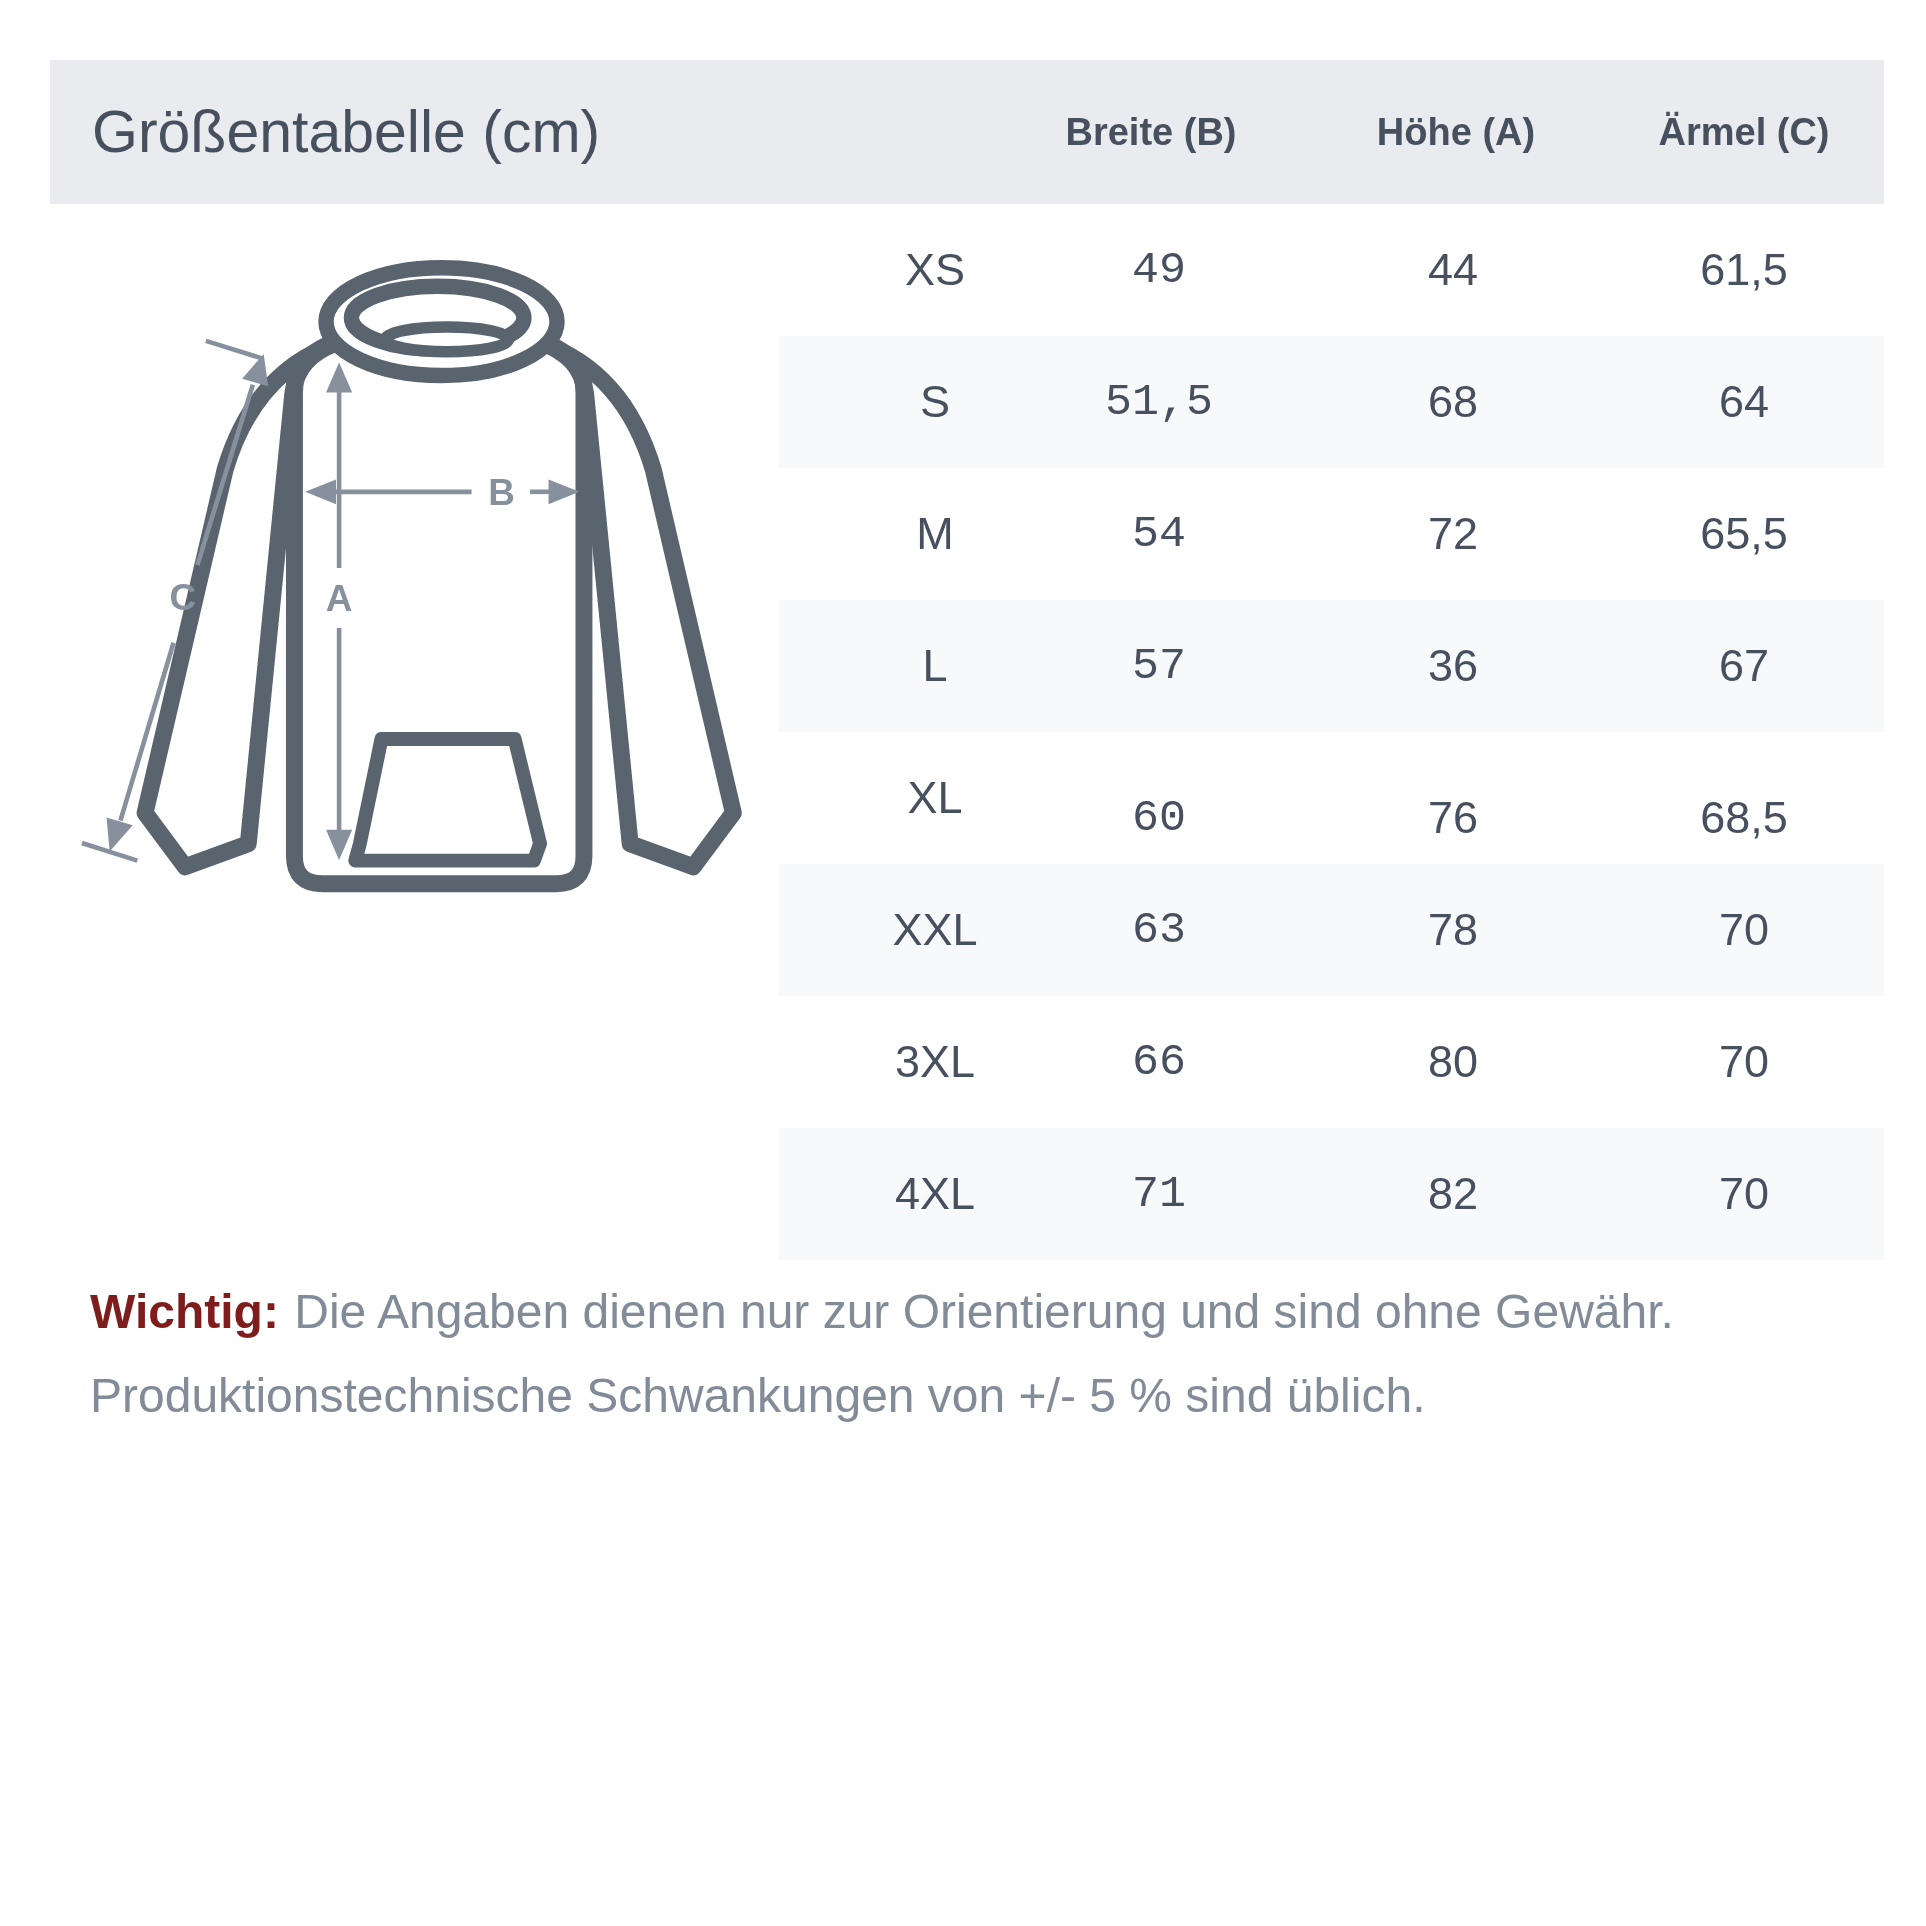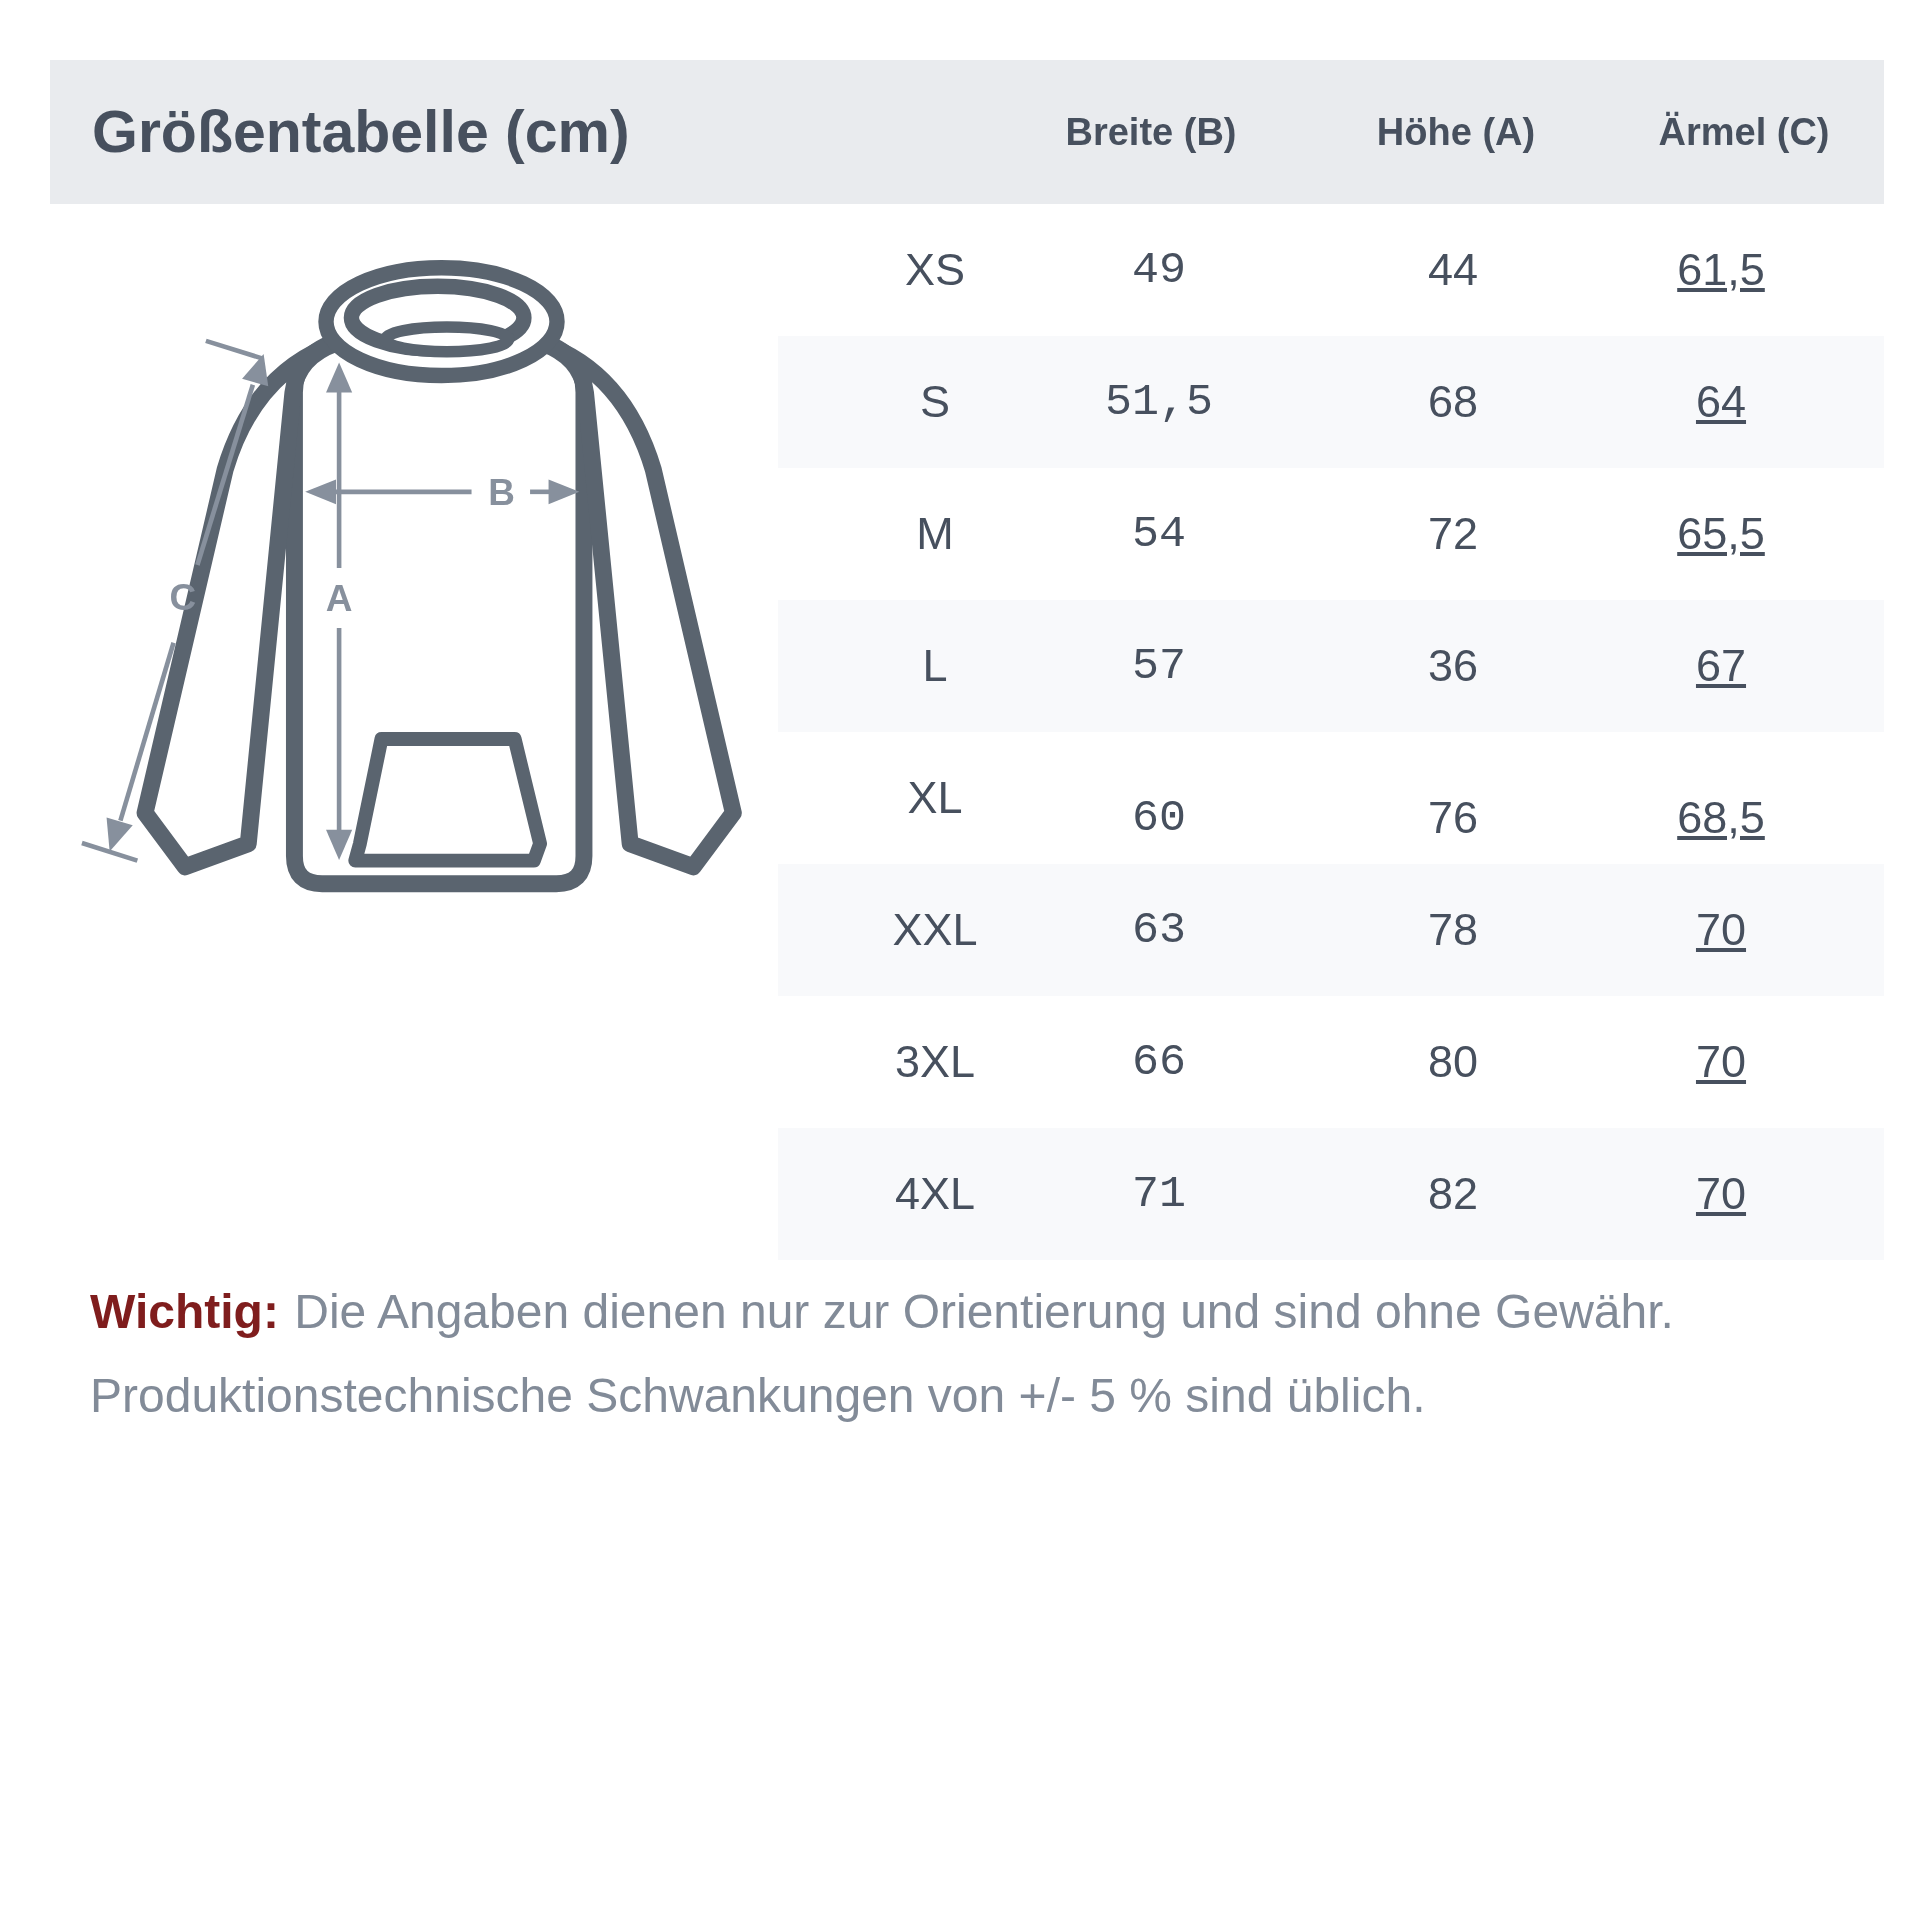--- a/index.html
+++ b/index.html
@@ -3,36 +3,36 @@
 <meta charset="utf-8">
 <style>
   html,body{margin:0;padding:0;background:#ffffff;}
   #canvas{
     position:relative;width:1926px;height:1926px;background:#ffffff;overflow:hidden;
     font-family:"Liberation Sans","DejaVu Sans",sans-serif;color:#47505e;
   }
   
   .band{position:absolute;left:50px;top:60px;width:1834px;height:144px;background:#e9ebee;}
   .title{position:absolute;left:42px;top:50%;transform:translateY(-50%);
-    font-size:59px;font-weight:bold;white-space:nowrap;}
+    font-size:59px;font-weight:normal;white-space:nowrap;}
   .col-head{position:absolute;top:50%;transform:translate(-50%,-50%);
     font-size:38px;font-weight:bold;white-space:nowrap;}
   .col-head.b{left:1101px;}
   .col-head.a{left:1406px;}
   .col-head.c{left:1694px;}
   
   .rows{position:absolute;left:778px;top:204px;width:1106px;}
   .row{position:relative;height:132px;}
   .row.alt{background:#f8f9fb;}
   .cell{position:absolute;top:50%;transform:translate(-50%,-50%);
     font-size:45px;white-space:nowrap;text-align:center;}
   .cell.size{left:157px;}
   .cell.breite{left:381px;font-family:Liberation Mono, monospace;}
   .cell.hoehe{left:675px;}
-  .cell.aermel{left:943px;text-decoration:underline;}
+  .cell.aermel{left:966px;}
   .row.vlow .cell.num{top:calc(50% + 20px);}
   
   .illustration{position:absolute;left:46px;top:200px;width:771px;height:693px;}
   
   .footer{position:absolute;left:90px;top:1270px;width:1741px;
     font-size:48px;line-height:84px;color:#828b98;}
   .footer p{margin:0;}
   .footer .lead{font-weight:bold;color:#7f1d1d;margin-right:15.4px;}
 </style>
 </head>

